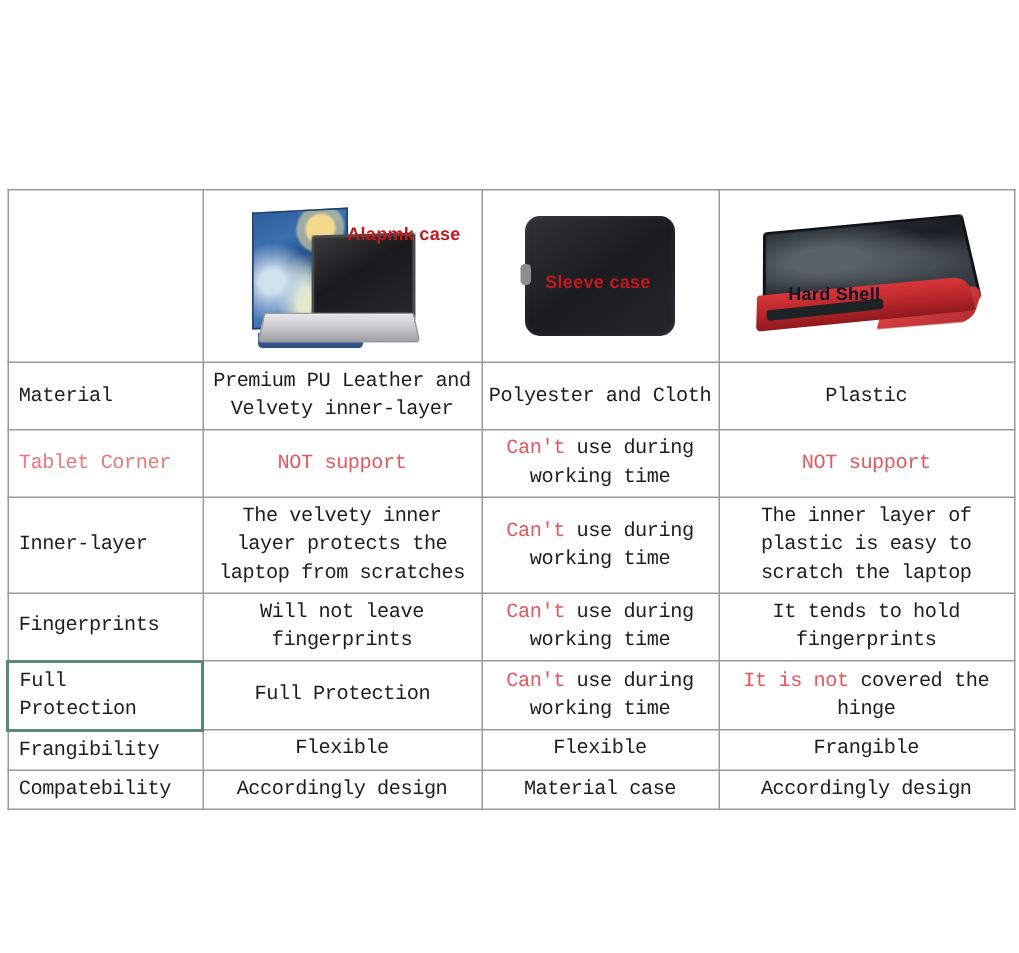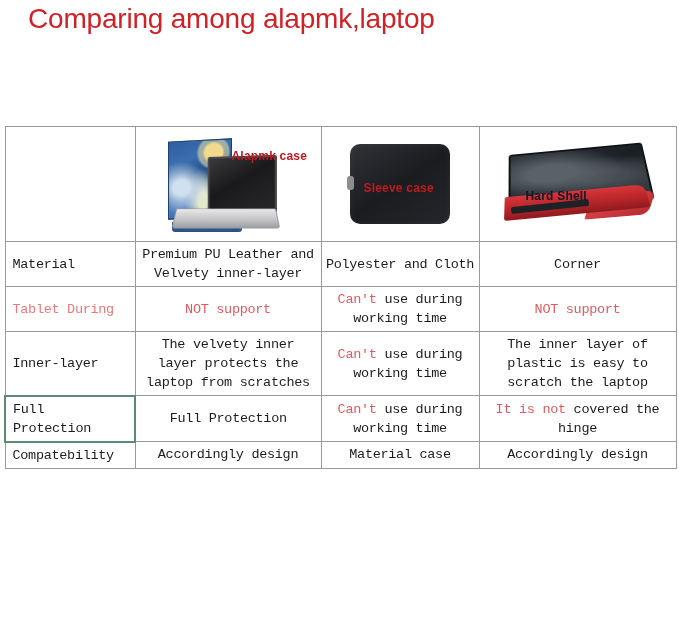--- a/index.html
+++ b/index.html
@@ -191,21 +191,20 @@
     width: 78px; height: 7px;
     background: #1d2226;
     border-radius: 2px;
     transform: rotate(-6deg);
   }
 </style>
 </head>
 <body>
 
 <div class="title-block">
-  <span class="title-line">Comparing among alapmk,laptop</span>
 </div>
 
 <table class="cmp-table">
   <colgroup>
     <col class="col-a">
       <col class="col-b">
       <col class="col-c">
       <col class="col-d">
   </colgroup>
   <tbody>
@@ -250,40 +249,52 @@
           </div>
           <span class="caption" style="left:46px; top:60px; color:#0f172a;">Hard Shell</span>
         </div>
       </td>
     </tr>
 
   <tr>
         <td class="label">Material</td>
         <td><span>Premium PU Leather and Velvety inner-layer</span></td>
         <td><span>Polyester and Cloth</span></td>
-        <td><span>Corner</span></td>
-      </tr>
-      <tr>
-        <td class="label red-label">Tablet During</td>
+        <td><span>Plastic</span></td>
+      </tr>
+      <tr>
+        <td class="label red-label">Tablet Corner</td>
         <td><span class="red">NOT support</span></td>
         <td><span class="red">Can't</span><span> use during working time</span></td>
         <td><span class="red">NOT support</span></td>
       </tr>
       <tr>
         <td class="label">Inner-layer</td>
         <td><span>The velvety inner layer protects the laptop from scratches</span></td>
         <td><span class="red">Can't</span><span> use during working time</span></td>
         <td><span>The inner layer of plastic is easy to scratch the laptop</span></td>
       </tr>
       <tr>
+        <td class="label">Fingerprints</td>
+        <td><span>Will not leave fingerprints</span></td>
+        <td><span class="red">Can't</span><span> use during working time</span></td>
+        <td><span>It tends to hold fingerprints</span></td>
+      </tr>
+      <tr>
         <td class="label cell-selected">Full Protection</td>
         <td><span>Full Protection</span></td>
         <td><span class="red">Can't</span><span> use during working time</span></td>
         <td><span class="red">It is not</span><span> covered the hinge</span></td>
       </tr>
       <tr>
+        <td class="label">Frangibility</td>
+        <td><span>Flexible</span></td>
+        <td><span>Flexible</span></td>
+        <td><span>Frangible</span></td>
+      </tr>
+      <tr>
         <td class="label">Compatebility</td>
         <td><span>Accordingly design</span></td>
         <td><span>Material case</span></td>
         <td><span>Accordingly design</span></td>
       </tr>
     </tbody>
 </table>
 
 </body></html>

